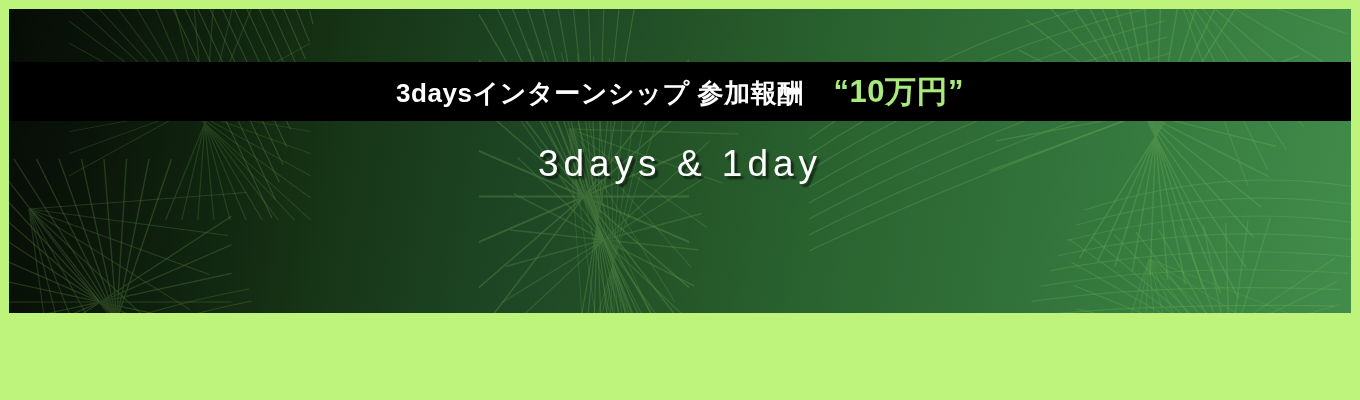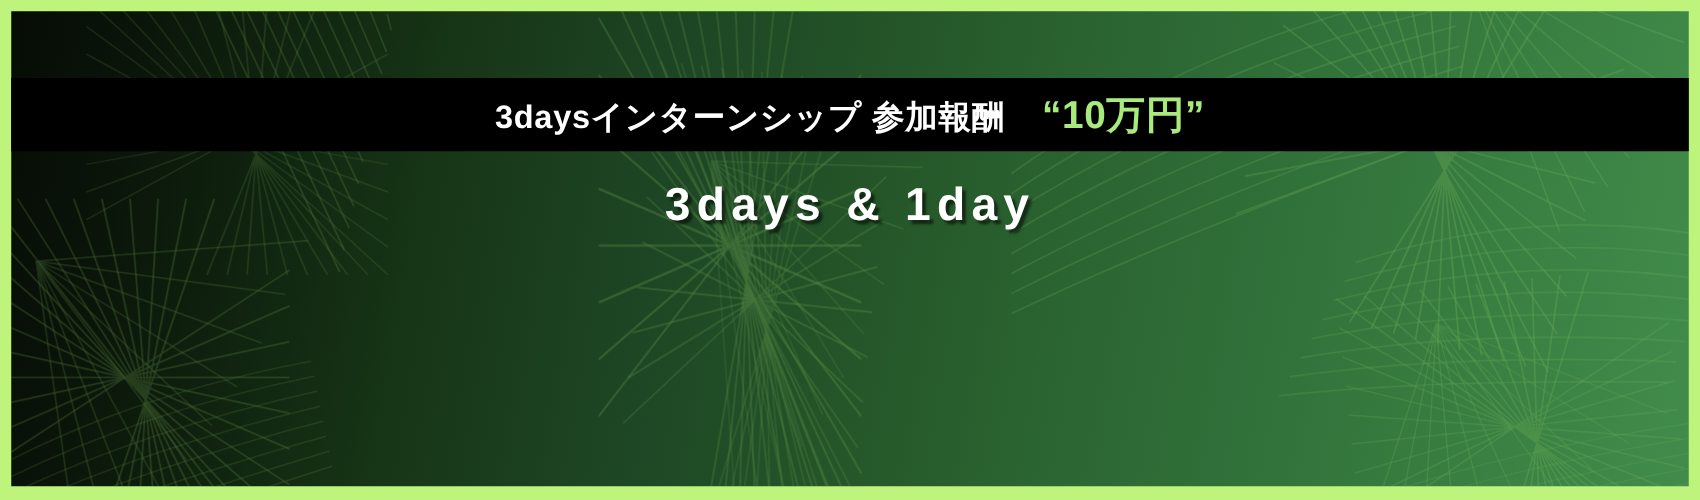--- a/index.html
+++ b/index.html
@@ -18,21 +18,21 @@
     box-sizing: border-box;
     background: #bef47c;
     overflow: hidden;
   }
 
   .banner-inner {
     position: absolute;
     left: 9px;
     top: 9px;
     width: 1342px;
-    height: 380px;
+    height: 304px;
     overflow: hidden;
     background: linear-gradient(
         100deg,
         #060c05 0%,
         #0a1409 7%,
         #10240f 16%,
         #173617 26%,
         #1d4524 38%,
         #245428 50%,
         #2b6531 63%,
@@ -91,21 +91,21 @@
     display: flex;
     flex-direction: column;
     align-items: center;
     justify-content: flex-start;
   }
 
   .eyebrow {
     margin-top: 24px;
     color: #ffffff;
     font-size: 37px;
-    font-weight: bold;
+    font-weight: normal;
     letter-spacing: 5px;
     text-shadow: 3px 3px 2px rgba(0,0,0,0.55);
     white-space: nowrap;
     line-height: 1.05;
   }
 
   .headline {
     margin-top: 8px;
     color: #ffffff;
     font-size: 67px;

